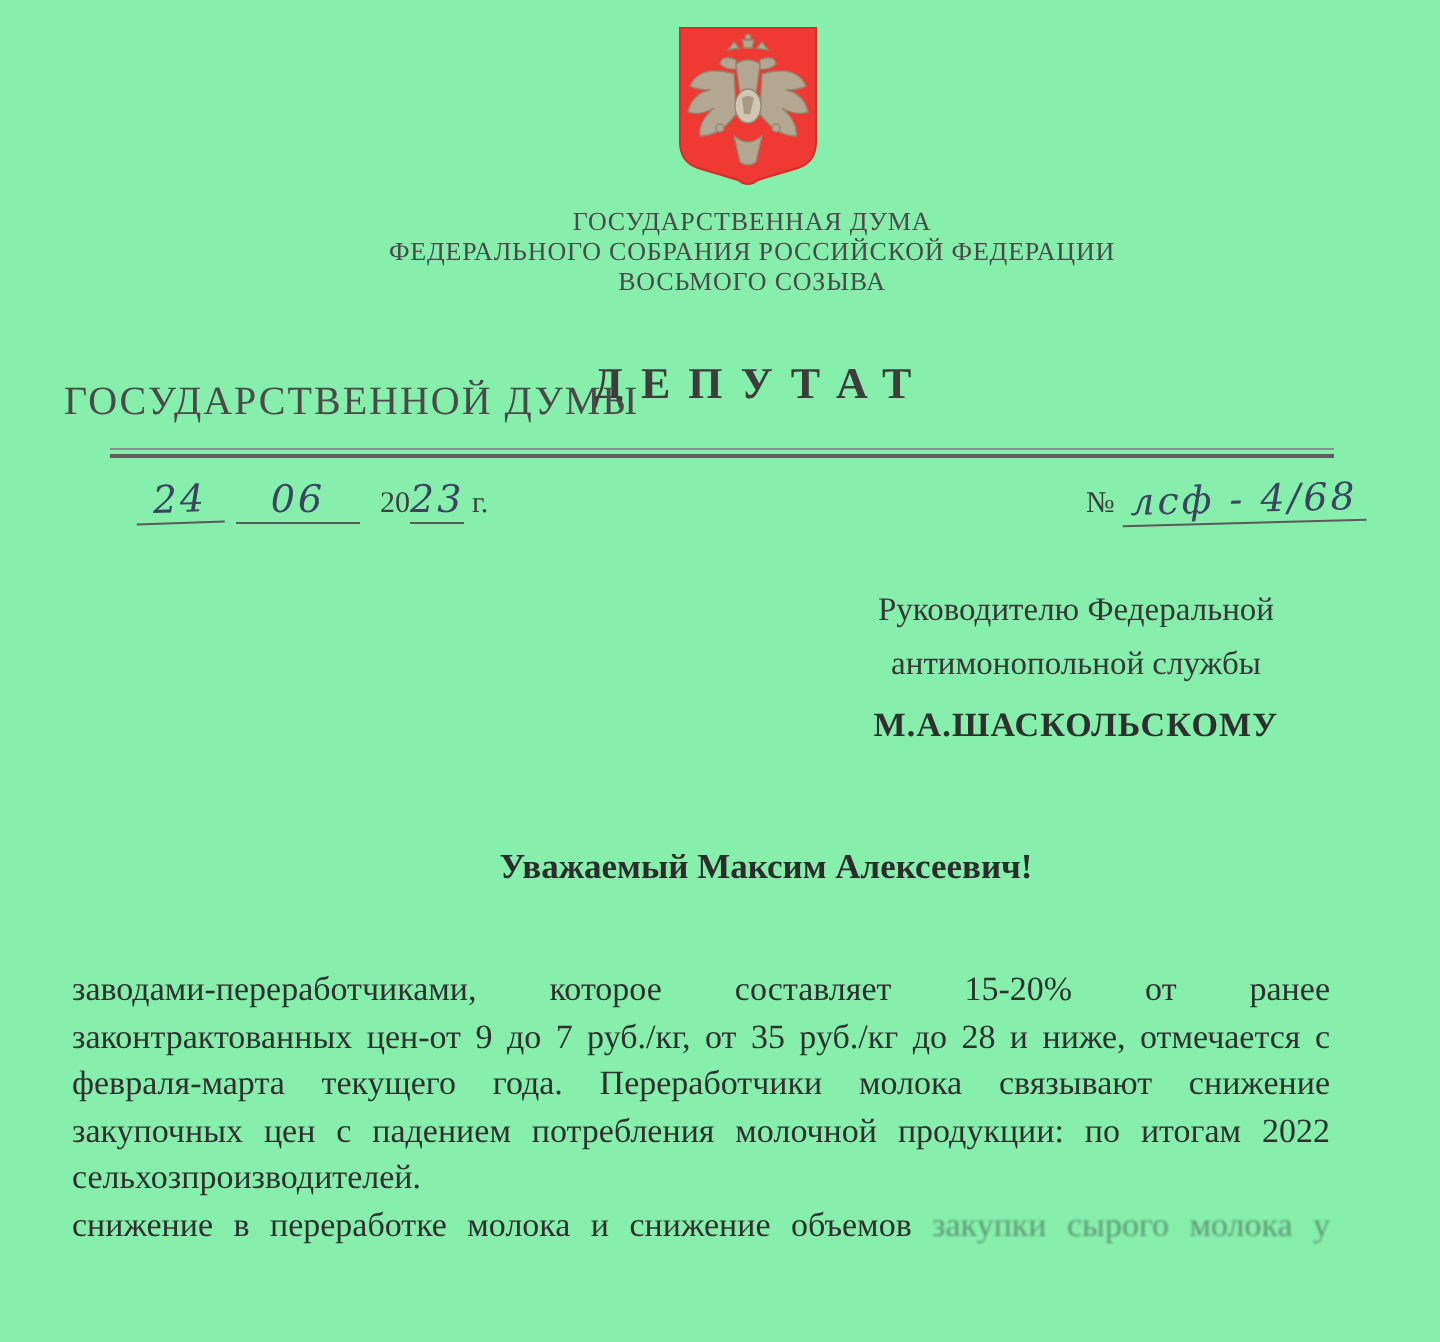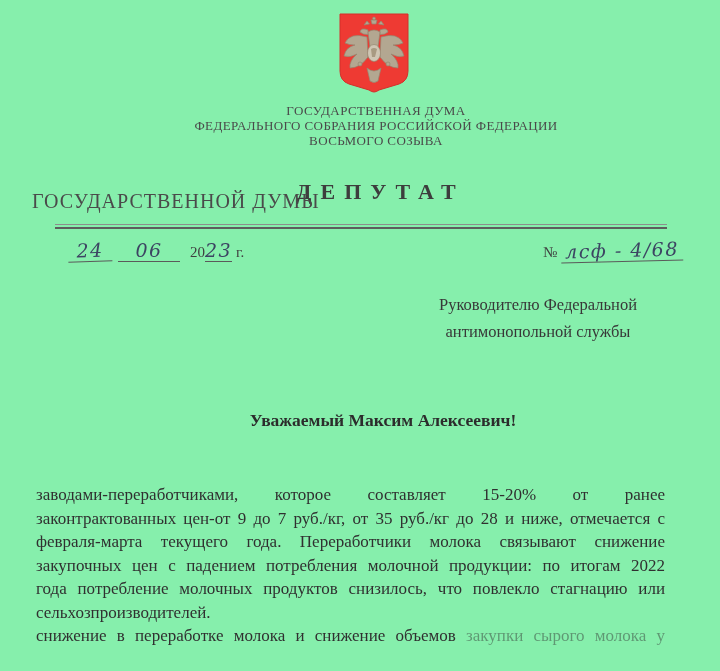--- a/index.html
+++ b/index.html
@@ -27,21 +27,21 @@
   .d-month{position:absolute;left:118px;width:62px;}
   .d-year{position:absolute;left:190px;white-space:nowrap;}
   .d-year .slot{min-width:26px;border-bottom-width:1px;}
   .d-num{position:absolute;left:543px;white-space:nowrap;}
   .d-num .slot{min-width:122px;transform:rotate(-1.5deg);}
   
   .addressee{position:absolute;top:291px;left:424px;width:228px;text-align:center;
              font-size:16.5px;line-height:27px;color:#383838;}
   .addr-name{font-weight:bold;margin-top:4px;font-size:17px;letter-spacing:0.6px;color:#2f2f2f;}
   
-  .salutation{position:absolute;top:410px;left:46px;width:674px;text-align:center;
+  .salutation{position:absolute;top:423px;left:46px;width:674px;text-align:center;
               font-weight:bold;font-size:17.5px;color:#2c2c2c;}
   
   .bodytext{position:absolute;top:483px;left:36px;width:629px;
             font-size:17px;line-height:23.5px;color:#303030;}
   .bline{text-align:justify;text-align-last:justify;white-space:normal;}
   .bline.first{text-indent:39px;}
   .bline.last{text-align:justify;text-align-last:left;}
   .faded{opacity:0.45;filter:blur(0.4px);}
 </style>
 </head>
@@ -83,27 +83,27 @@
   <div class="dateline">
     <span class="d-day slot hw">24</span>
     <span class="d-month slot hw">06</span>
     <span class="d-year"><span>20</span><span class="slot hw">23</span>&nbsp;<span>г.</span></span>
     <span class="d-num"><span>№</span>&nbsp;<span class="slot hw">лсф - 4/68</span></span>
   </div>
 
   <div class="addressee">
     <div>Руководителю Федеральной</div>
     <div>антимонопольной службы</div>
+    <div class="addr-name">М.А.ШАСКОЛЬСКОМУ</div>
   </div>
 
   <div class="salutation">Уважаемый Максим Алексеевич!</div>
 
   <div class="bodytext">
     <div class="bline">заводами-переработчиками, которое составляет 15-20% от ранее</div>
     <div class="bline">законтрактованных цен-от 9 до 7 руб./кг, от 35 руб./кг до 28 и ниже, отмечается с</div>
     <div class="bline">февраля-марта текущего года. Переработчики молока связывают снижение</div>
     <div class="bline">закупочных цен с падением потребления молочной продукции: по итогам 2022</div>
-    <div class="bline">года потребление молочных продуктов снизилось, что повлекло стагнацию или</div>
     <div class="bline last">сельхозпроизводителей.</div>
     <div class="bline"><span>снижение в переработке молока и снижение объемов</span><span class="faded"> закупки сырого молока у</span></div>
   </div>
 
 </div>
 
 </body></html>

